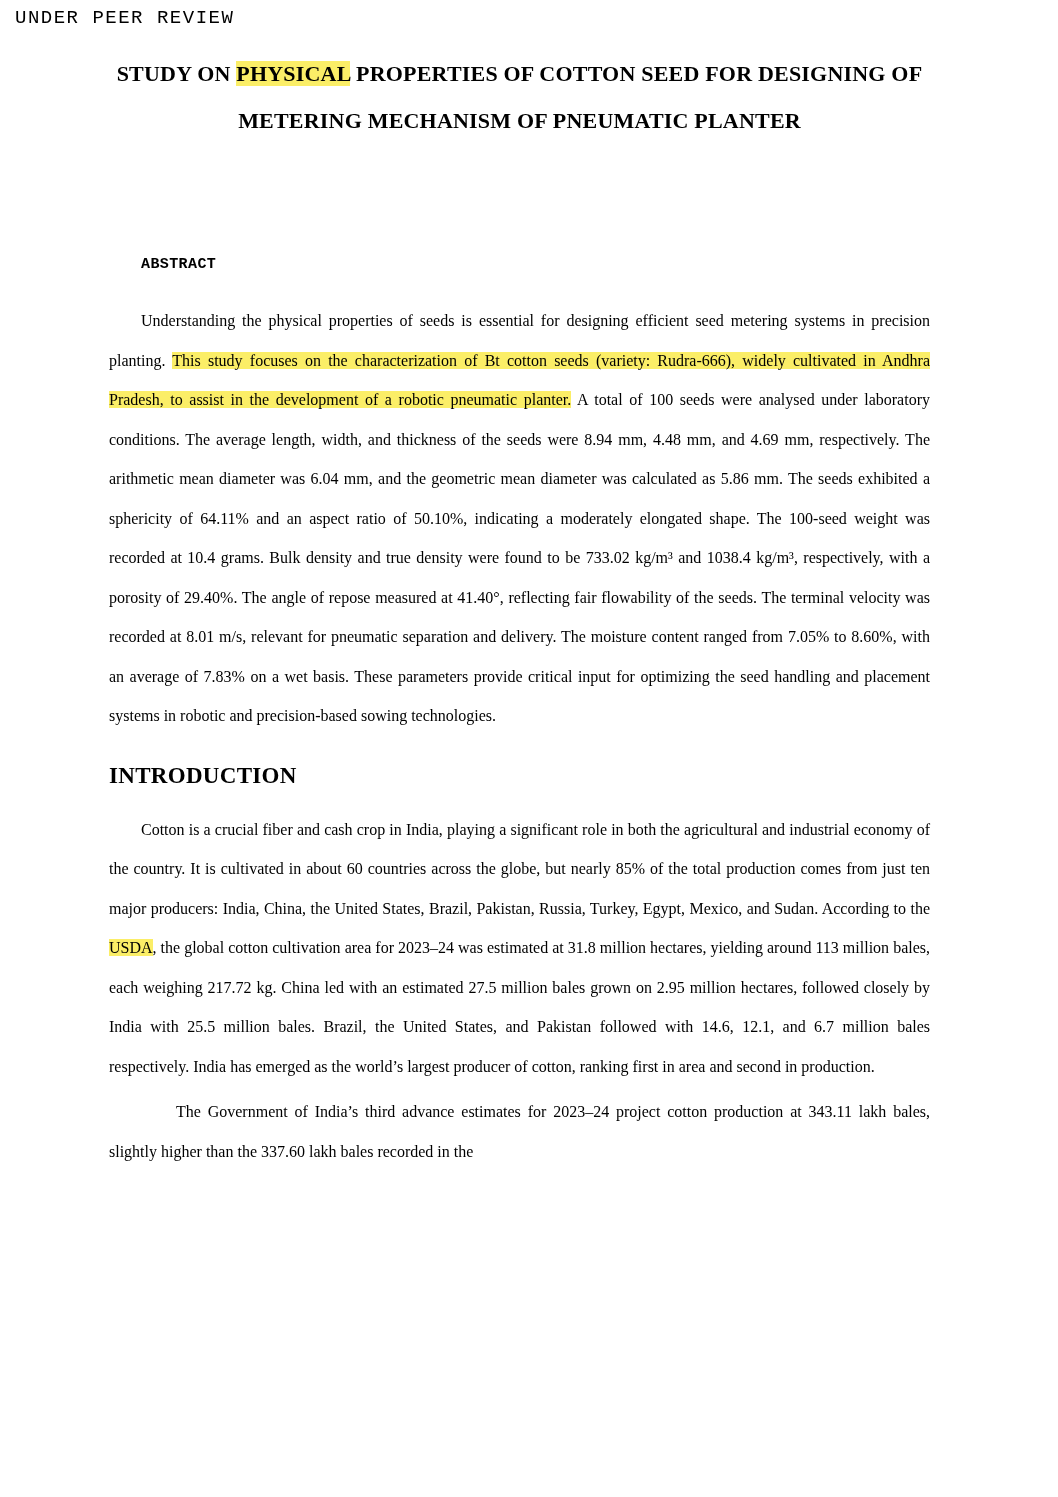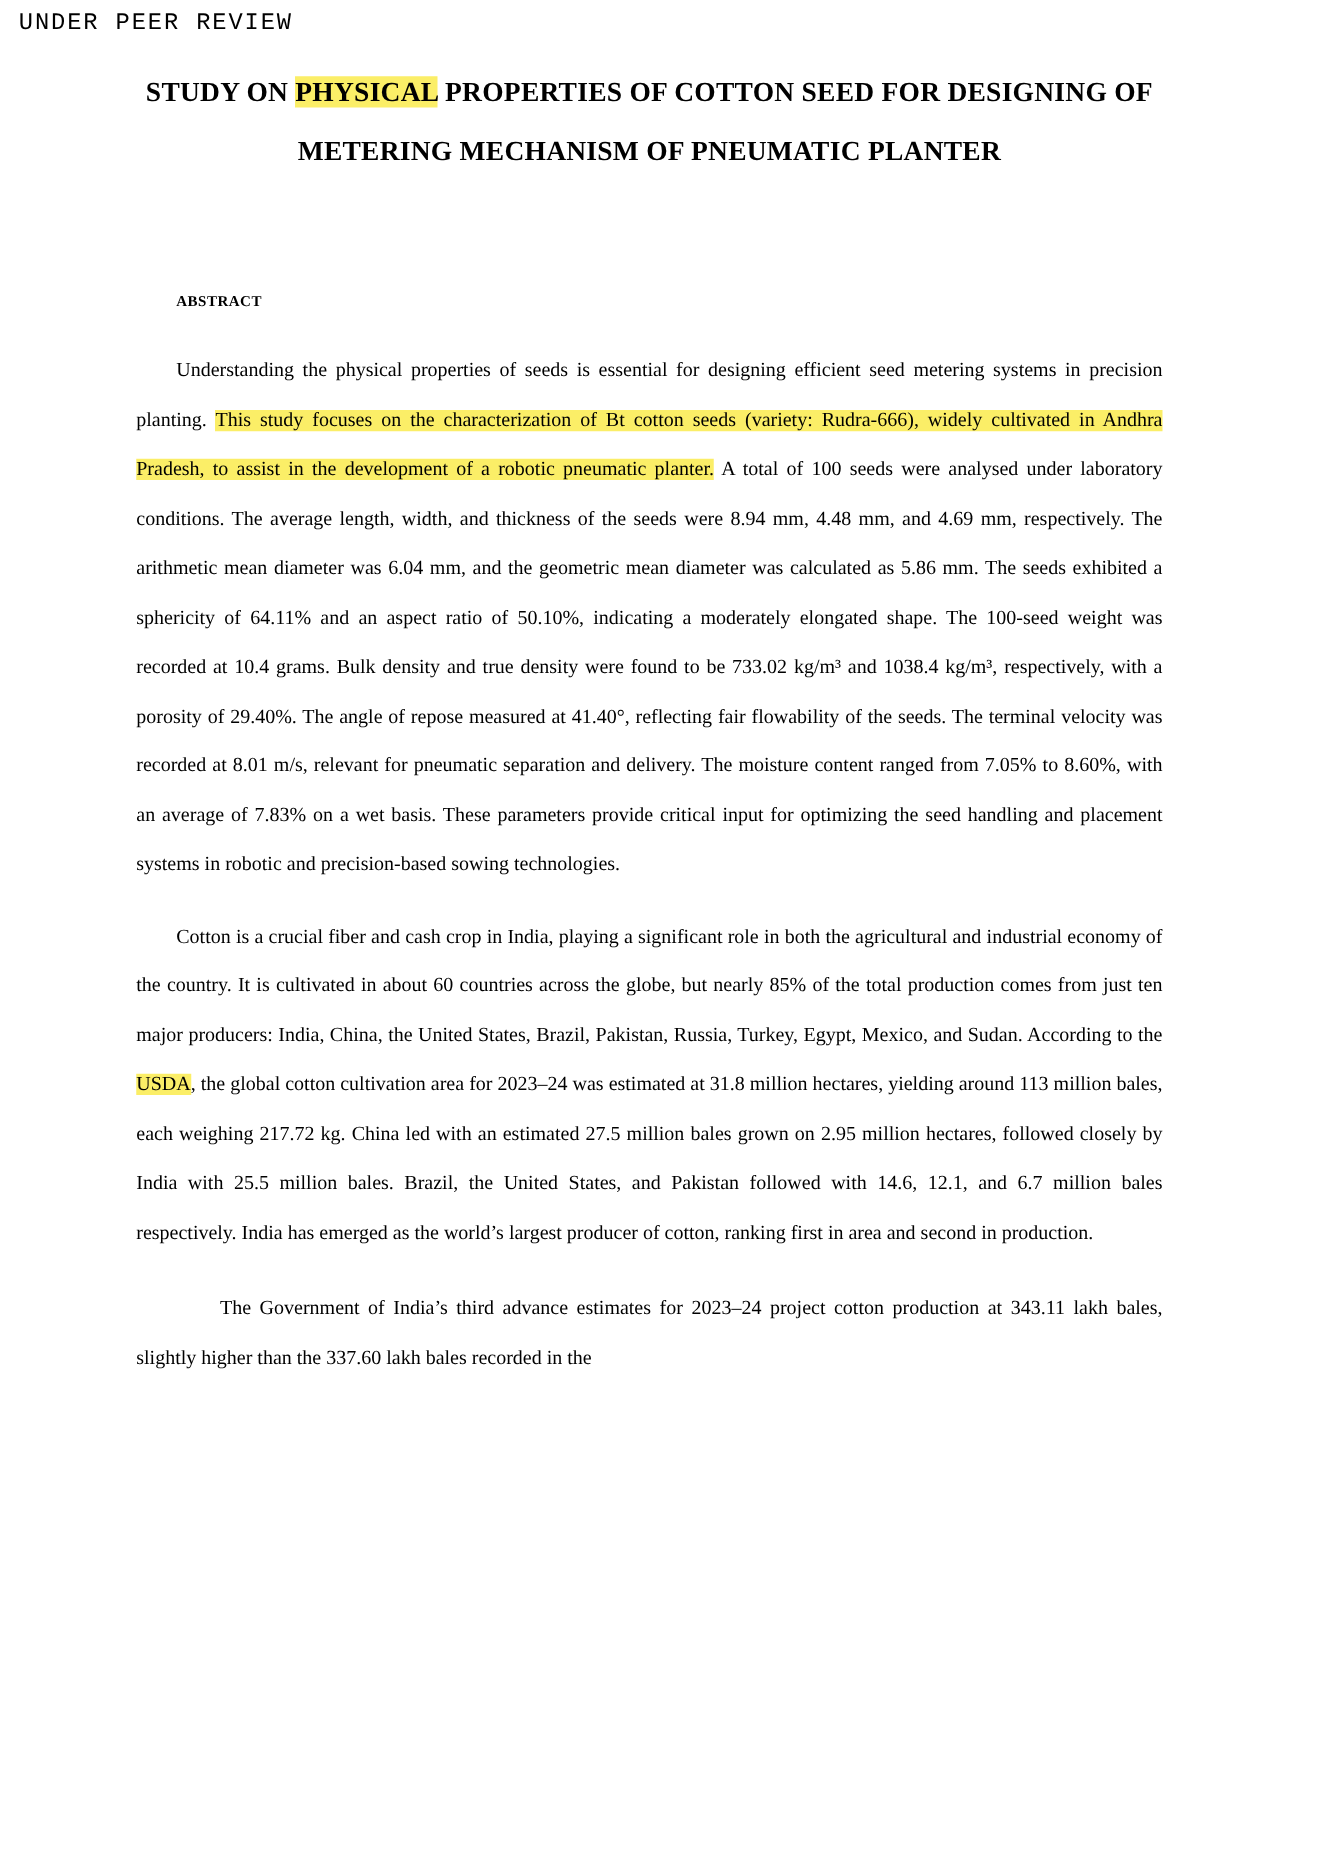--- a/index.html
+++ b/index.html
@@ -26,26 +26,27 @@
     padding: 50px 128px 0 109px;
   }
   .title {
     text-align: center;
     font-weight: bold;
     font-size: 22px;
     line-height: 47px;
     letter-spacing: 0.2px;
   }
   .abstract-heading {
-    margin-top: 84px;
+    margin-top: 108px;
     padding-left: 32px;
     font-weight: bold;
-    font-size: 12px;
+    font-size: 15px;
     line-height: 26px;
     letter-spacing: 0.4px;
+    font-family: Liberation Mono, monospace;
   }
   .para {
     font-size: 16px;
     line-height: 39.5px;
     text-align: justify;
     text-justify: inter-word;
   }
   .abstract-para {
     margin-top: 23px;
     text-indent: 32px;
@@ -55,38 +56,39 @@
     font-weight: bold;
     font-size: 23px;
     line-height: 32px;
     letter-spacing: 0.3px;
   }
   .intro-para1 {
     margin-top: 18px;
     text-indent: 32px;
   }
   .intro-para2 {
-    margin-top: 21px;
+    margin-top: 6px;
     text-indent: 67px;
   }
   .hl {
     background: var(--hl, #fbee67);
   }
 </style>
 </head>
 <body>
 
 <div class="page">
   <div class="watermark">UNDER PEER REVIEW</div>
 
   <div class="content">
     <h1 class="title"><span>STUDY ON </span><span class="hl">PHYSICAL</span><span> PROPERTIES OF COTTON SEED FOR DESIGNING OF METERING MECHANISM OF PNEUMATIC PLANTER</span></h1>
 
     <h2 class="abstract-heading">ABSTRACT</h2>
 
     <p class="para abstract-para"><span>Understanding the physical properties of seeds is essential for designing efficient seed metering systems in precision planting. </span><span class="hl">This study focuses on the characterization of Bt cotton seeds (variety: Rudra-666), widely cultivated in Andhra Pradesh, to assist in the development of a robotic pneumatic planter.</span><span> A total of 100 seeds were analysed under laboratory conditions. The average length, width, and thickness of the seeds were 8.94 mm, 4.48 mm, and 4.69 mm, respectively. The arithmetic mean diameter was 6.04 mm, and the geometric mean diameter was calculated as 5.86 mm. The seeds exhibited a sphericity of 64.11% and an aspect ratio of 50.10%, indicating a moderately elongated shape. The 100-seed weight was recorded at 10.4 grams. Bulk density and true density were found to be 733.02 kg/m³ and 1038.4 kg/m³, respectively, with a porosity of 29.40%. The angle of repose measured at 41.40°, reflecting fair flowability of the seeds. The terminal velocity was recorded at 8.01 m/s, relevant for pneumatic separation and delivery. The moisture content ranged from 7.05% to 8.60%, with an average of 7.83% on a wet basis. These parameters provide critical input for optimizing the seed handling and placement systems in robotic and precision-based sowing technologies.</span></p>
 
+    <h2 class="intro-heading">INTRODUCTION</h2>
 
     <p class="para intro-para1"><span>Cotton is a crucial fiber and cash crop in India, playing a significant role in both the agricultural and industrial economy of the country. It is cultivated in about 60 countries across the globe, but nearly 85% of the total production comes from just ten major producers: India, China, the United States, Brazil, Pakistan, Russia, Turkey, Egypt, Mexico, and Sudan. According to the </span><span class="hl">USDA</span><span>, the global cotton cultivation area for 2023–24 was estimated at 31.8 million hectares, yielding around 113 million bales, each weighing 217.72 kg. China led with an estimated 27.5 million bales grown on 2.95 million hectares, followed closely by India with 25.5 million bales. Brazil, the United States, and Pakistan followed with 14.6, 12.1, and 6.7 million bales respectively. India has emerged as the world’s largest producer of cotton, ranking first in area and second in production.</span></p>
 
     <p class="para intro-para2"><span>The Government of India’s third advance estimates for 2023–24 project cotton production at 343.11 lakh bales, slightly higher than the 337.60 lakh bales recorded in the</span></p>
   </div>
 </div>
 
 </body></html>

